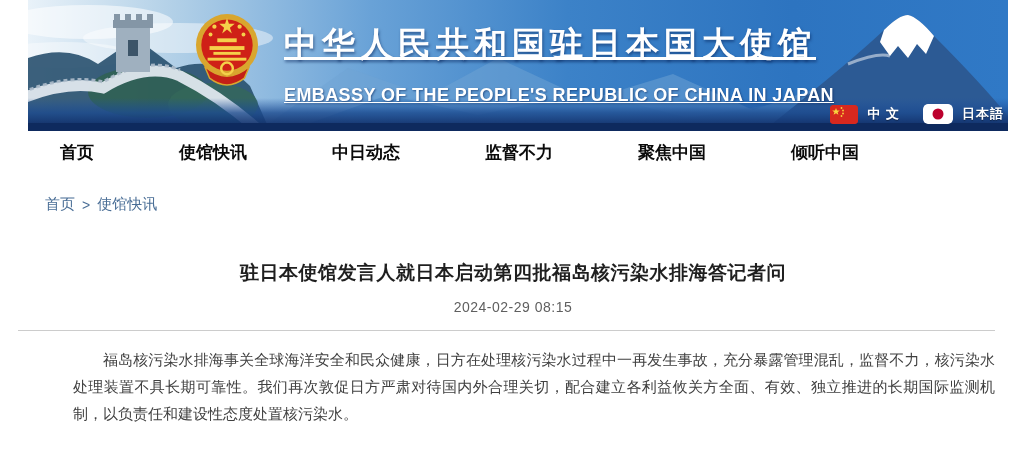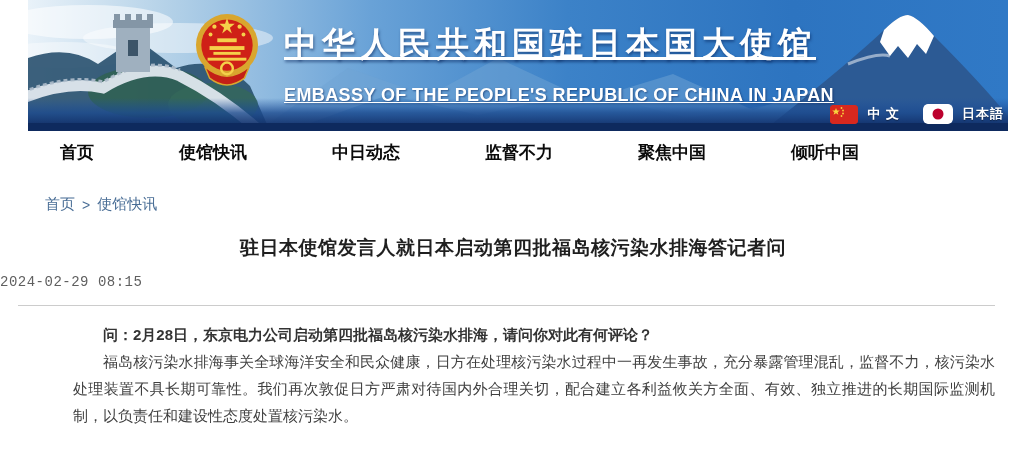--- a/index.html
+++ b/index.html
@@ -45,25 +45,25 @@
   
   .breadcrumb{
     margin:22px 0 0 45px;font-size:15px;color:#4a6e96;
     display:flex;align-items:center;gap:7px;
   }
   .crumb-link{color:#4a6e96;text-decoration:none;cursor:pointer;}
   .crumb-sep{color:#4a6e96;font-size:14px;}
 
   
   .article-title{
-    margin-top:21px;text-align:center;
+    margin-top:46px;text-align:center;
     font-size:19px;font-weight:bold;color:#1f1f1f;letter-spacing:.5px;
   }
   .article-date{
-    margin-top:13px;text-align:left;font-size:14px;color:#5f5f5f;letter-spacing:.5px;font-family:Liberation Mono, monospace;
+    margin-top:13px;text-align:center;font-size:14px;color:#5f5f5f;letter-spacing:.5px;
   }
   .rule{
     border:none;border-top:1px solid #cccccc;
     margin:15px 31px 0 18px;height:0;
   }
   .article-body{
     margin:15px 31px 0 73px;color:#404040;
     font-size:15px;line-height:27px;text-align:justify;
   }
   .article-body p{margin:0;text-indent:2em;}
@@ -179,15 +179,14 @@
   <a class="crumb-link">首页</a>
   <span class="crumb-sep">&gt;</span>
   <a class="crumb-link">使馆快讯</a>
 </div>
 
 <div class="article-title">驻日本使馆发言人就日本启动第四批福岛核污染水排海答记者问</div>
 <div class="article-date">2024-02-29 08:15</div>
 <hr class="rule">
 
 <div class="article-body">
-  <p class="q">问：2月28日，东京电力公司启动第四批福岛核污染水排海，请问你对此有何评论？</p>
   <p>福岛核污染水排海事关全球海洋安全和民众健康，日方在处理核污染水过程中一再发生事故，充分暴露管理混乱，监督不力，核污染水处理装置不具长期可靠性。我们再次敦促日方严肃对待国内外合理关切，配合建立各利益攸关方全面、有效、独立推进的长期国际监测机制，以负责任和建设性态度处置核污染水。</p>
 </div>
 
 </body></html>

